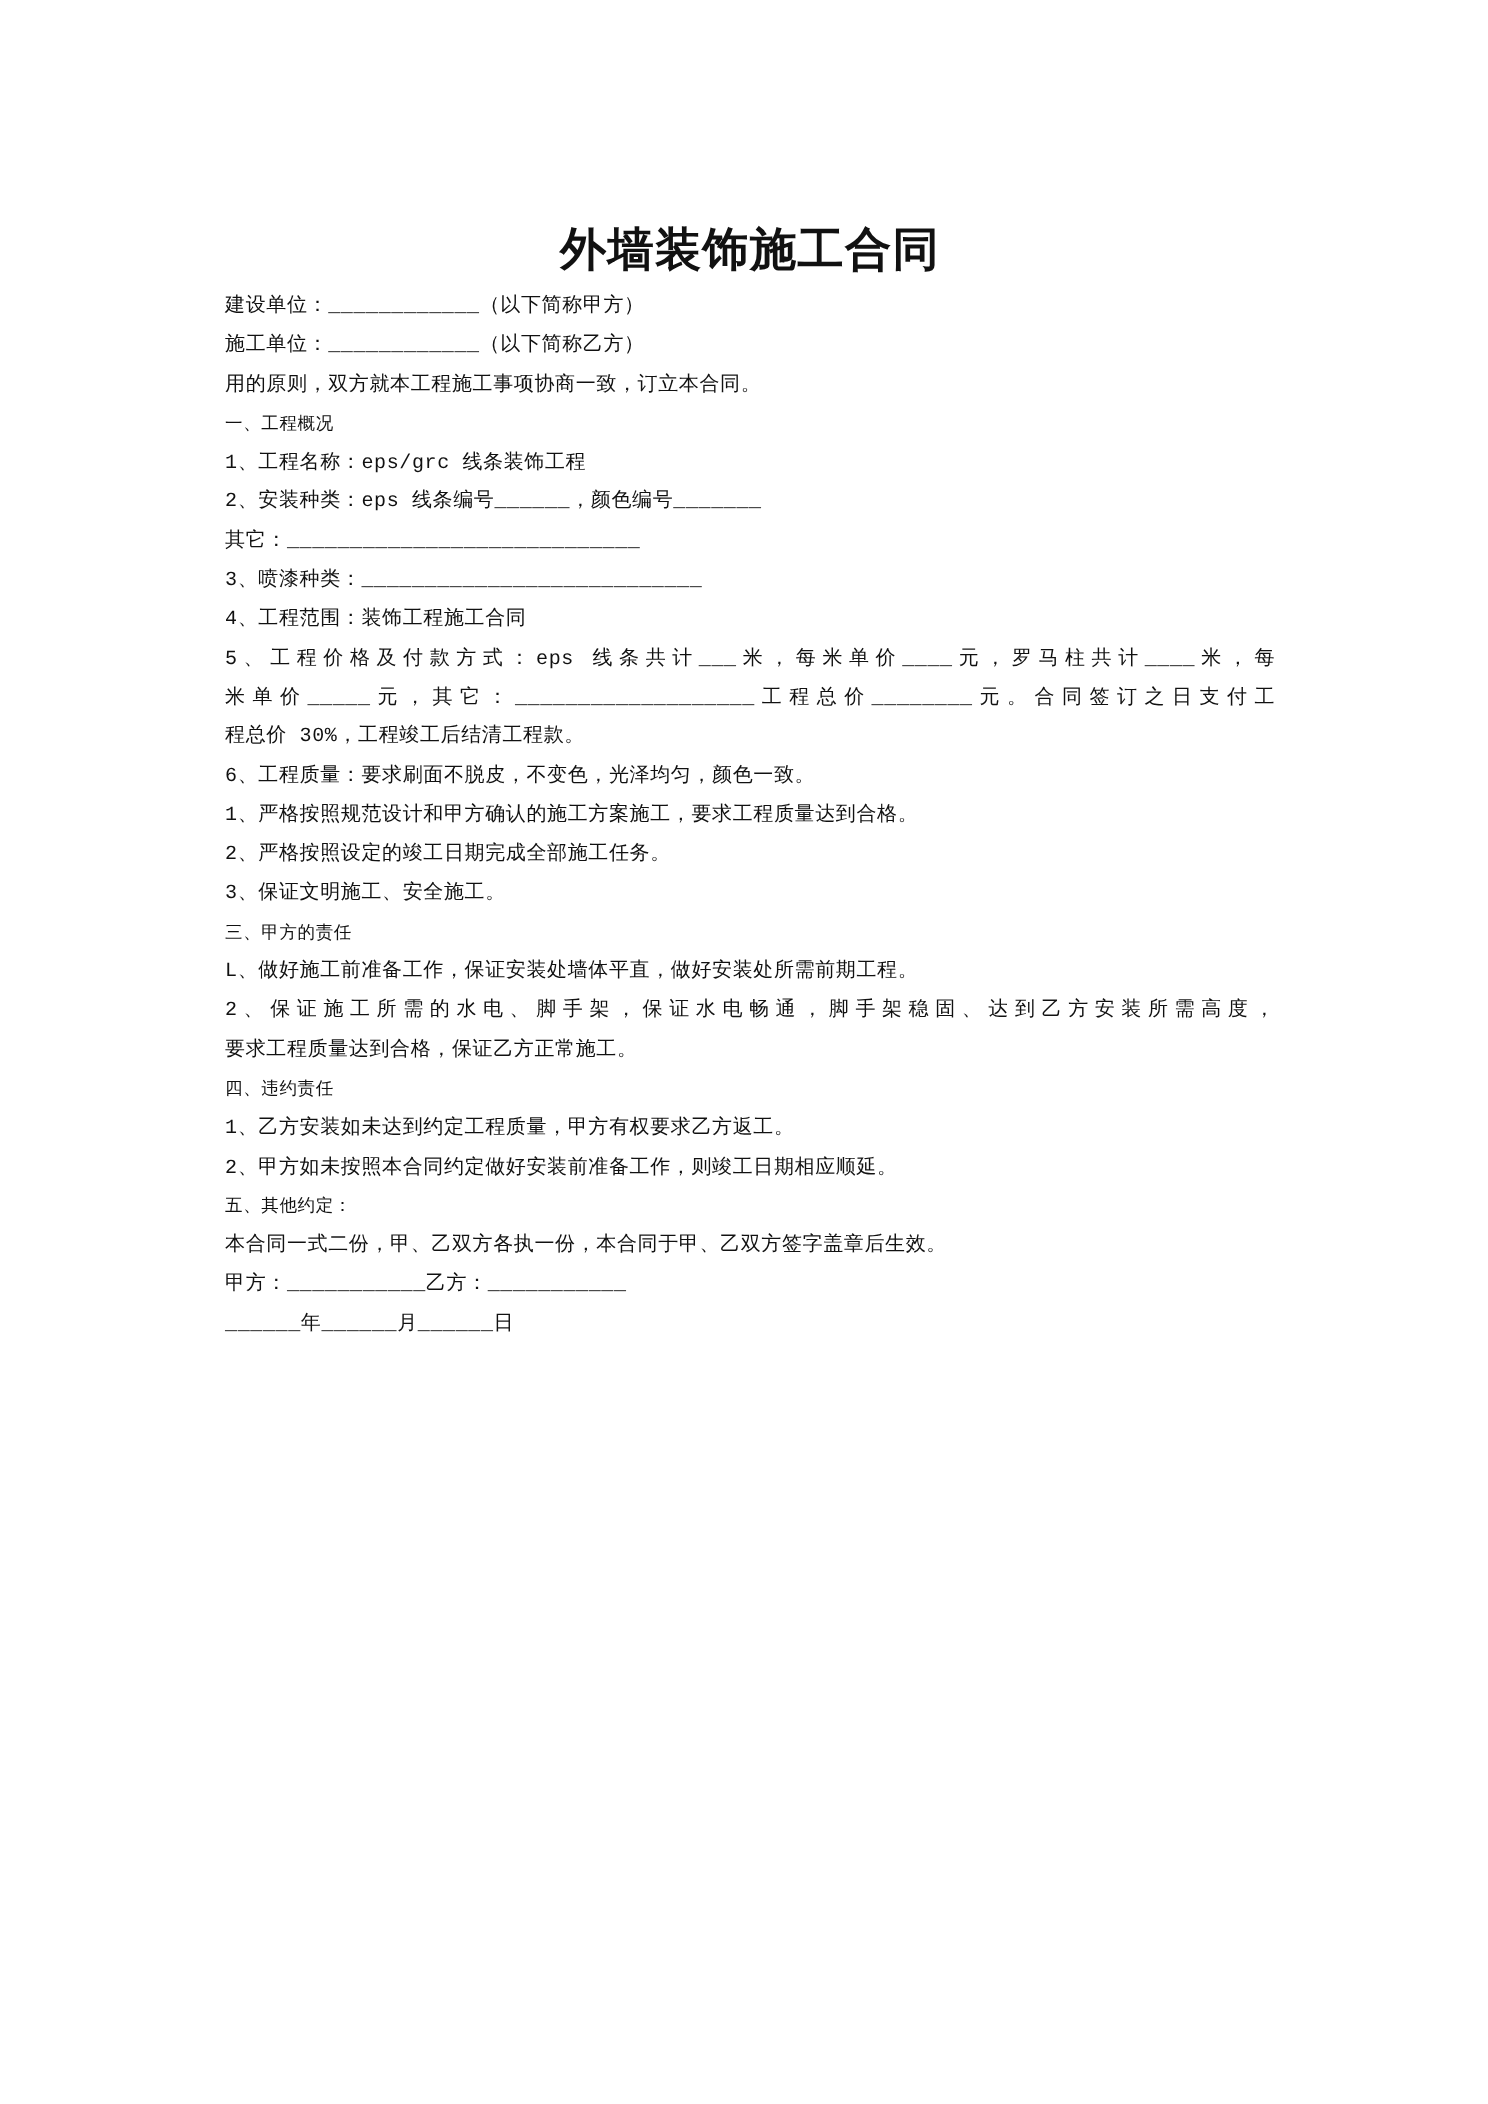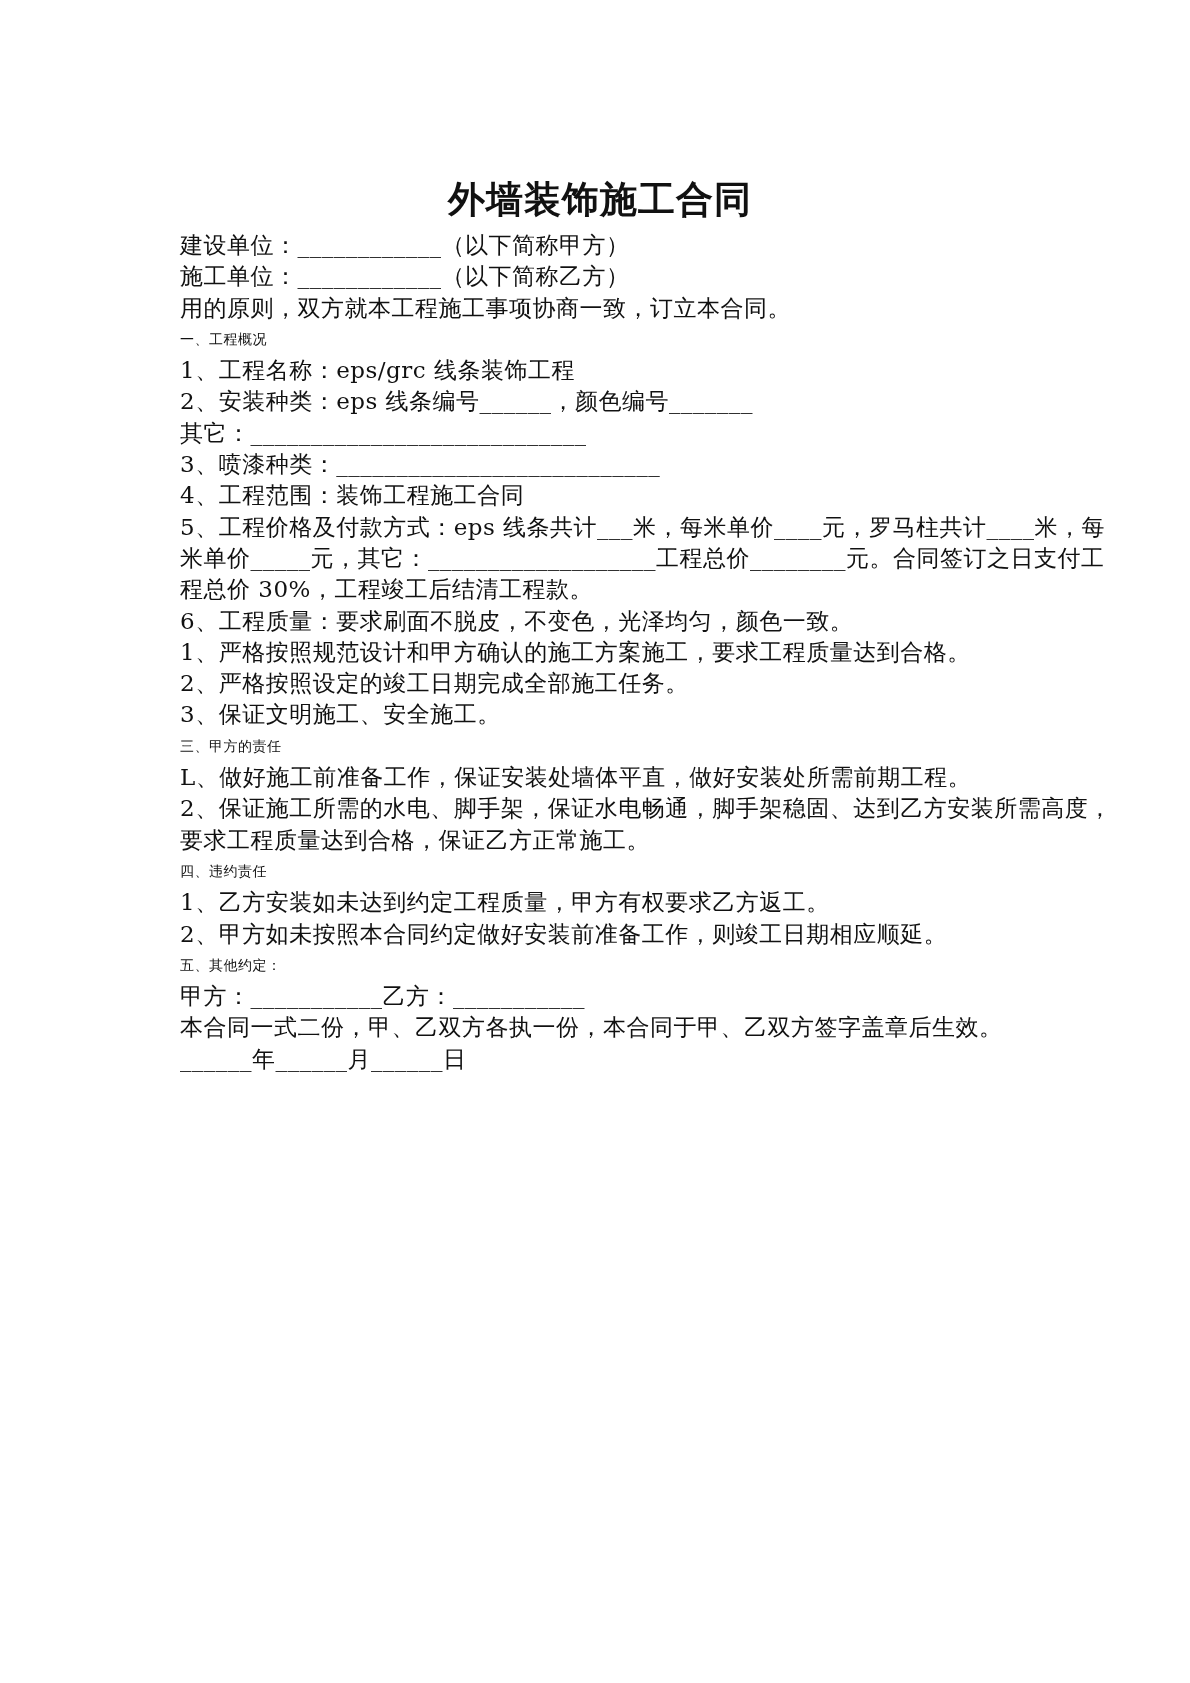--- a/index.html
+++ b/index.html
@@ -26,25 +26,26 @@
       text-align: center;
       font-size: 37px;
       font-weight: bold;
       line-height: 60px;
       height: 60px;
       margin: 0 0 0 0;
       letter-spacing: 1px;
       font-family: "DejaVu Sans", "Liberation Sans", sans-serif;
     }
     .line {
-      font-size: 23px;
+      font-size: 16px;
       line-height: 31.3px;
       height: 31.3px;
       white-space: pre;
       letter-spacing: 0.5px;
+      font-family: Liberation Mono, monospace;
     }
     .heading {
       font-size: 14px;
       line-height: 31.3px;
       height: 31.3px;
       white-space: pre;
       letter-spacing: 0.5px;
     }
     .justify {
       text-align: justify;
@@ -80,17 +81,17 @@
   <div class="heading">三、甲方的责任</div>
   <div class="line">L、做好施工前准备工作，保证安装处墙体平直，做好安装处所需前期工程。</div>
   <div class="line justify">2、保证施工所需的水电、脚手架，保证水电畅通，脚手架稳固、达到乙方安装所需高度，</div>
   <div class="line">要求工程质量达到合格，保证乙方正常施工。</div>
 
   <div class="heading">四、违约责任</div>
   <div class="line">1、乙方安装如未达到约定工程质量，甲方有权要求乙方返工。</div>
   <div class="line">2、甲方如未按照本合同约定做好安装前准备工作，则竣工日期相应顺延。</div>
 
   <div class="heading">五、其他约定：</div>
+  <div class="line">本合同一式二份，甲、乙双方各执一份，本合同于甲、乙双方签字盖章后生效。</div>
+
   <div class="line">甲方：___________乙方：___________</div>
-
-  <div class="line">本合同一式二份，甲、乙双方各执一份，本合同于甲、乙双方签字盖章后生效。</div>
   <div class="line">______年______月______日</div>
 </div>
 
 </body></html>

